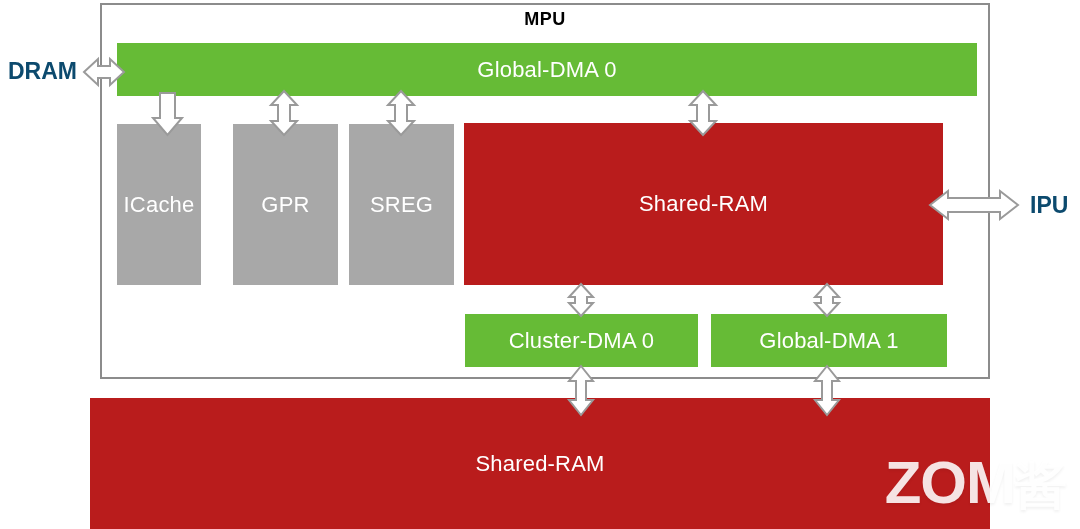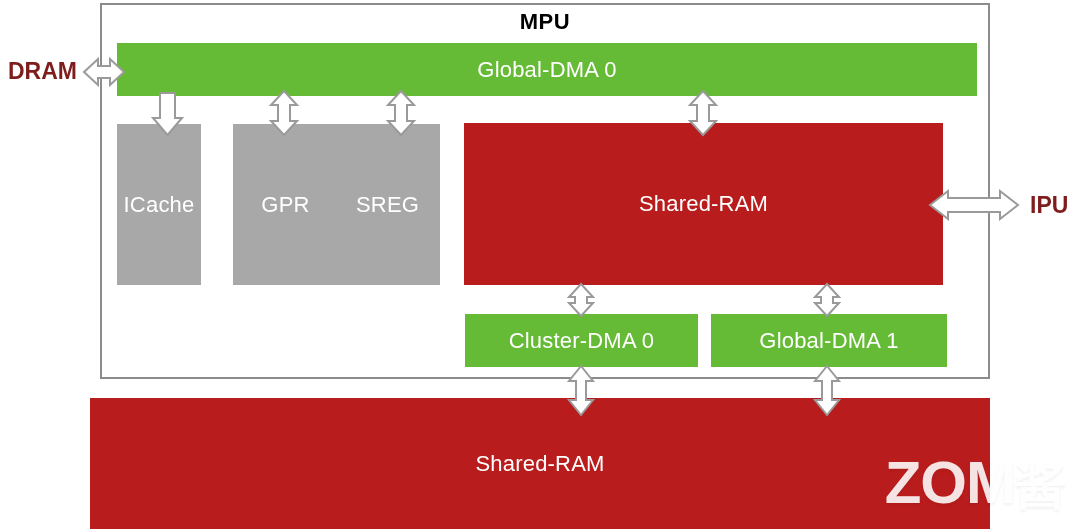--- a/index.html
+++ b/index.html
@@ -43,32 +43,32 @@
     border: 2px solid #8c8c8c;
     box-sizing: border-box;
     background: transparent;
   }
   #mpu-title {
     position: absolute;
     left: 100px;
     top: 9px;
     width: 890px;
     text-align: center;
-    font-size: 22px;
+    font-size: 18px;
     font-weight: bold;
     color: #000000;
     letter-spacing: 0.5px;
   }
 
   
   .side-label {
     position: absolute;
     font-size: 23px;
     font-weight: bold;
-    color: #7f1d1d;
+    color: #0c4a6e;
     white-space: nowrap;
   }
 
   
   #arrows {
     position: absolute;
     left: 0; top: 0;
     width: 1080px;
     height: 529px;
     pointer-events: none;
@@ -104,21 +104,21 @@
   </div>
 
   <div class="blk gray" style="left:117px; top:124px; width:84px; height:161px;">
     <span>ICache</span>
   </div>
 
   <div class="blk gray" style="left:233px; top:124px; width:105px; height:161px;">
     <span>GPR</span>
   </div>
 
-  <div class="blk gray" style="left:335px; top:124px; width:105px; height:161px;">
+  <div class="blk gray" style="left:349px; top:124px; width:105px; height:161px;">
     <span>SREG</span>
   </div>
 
   <div class="blk pink" style="left:464px; top:123px; width:479px; height:162px;">
     <span>Shared-RAM</span>
   </div>
 
   <div class="blk green" style="left:465px; top:314px; width:233px; height:53px;justify-content:center;">
     <span>Cluster-DMA 0</span>
   </div>

